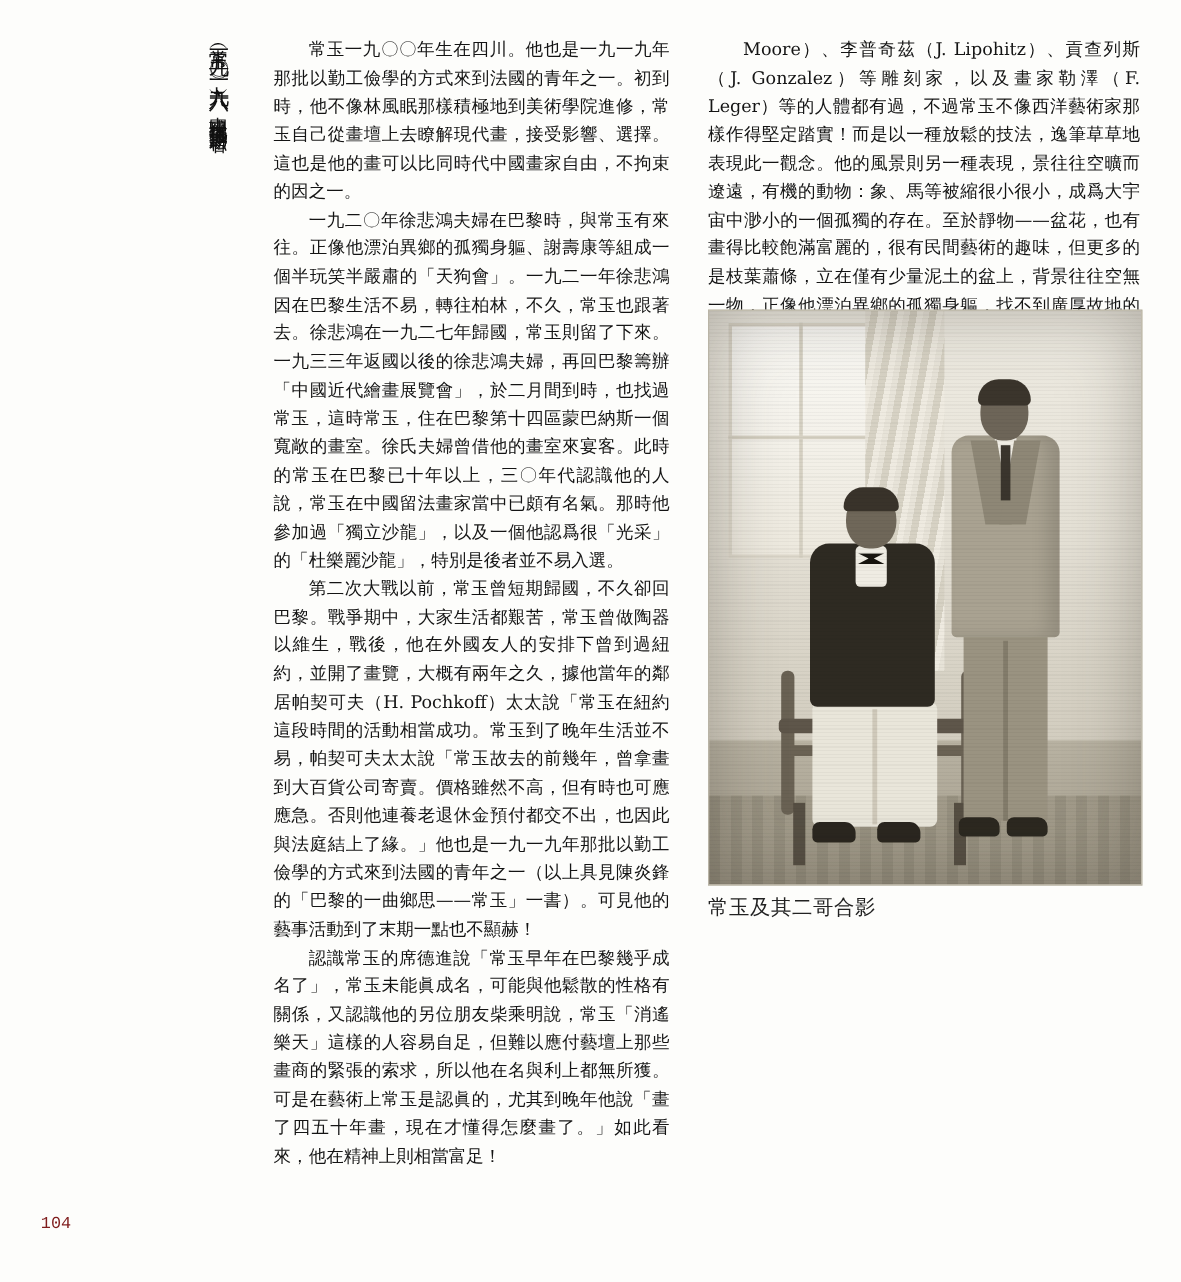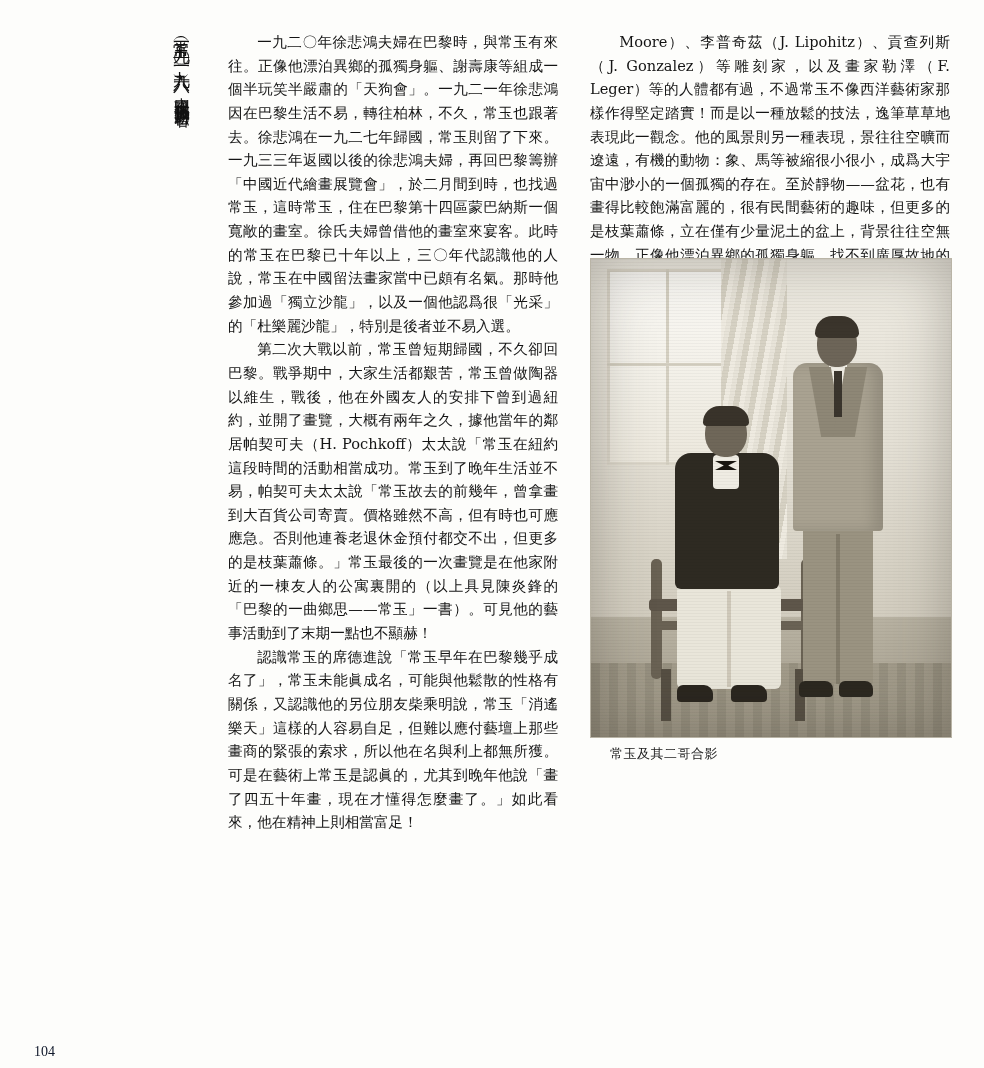--- a/index.html
+++ b/index.html
@@ -78,24 +78,23 @@
     width: 360px;
     height: 478px;
     background: #cfcabc;
     position: relative;
     overflow: hidden;
     border: 1px solid #b9b4a6;
   }
   .photo-caption {
     margin-top: 7px;
     font-family: Liberation Sans, sans-serif;
-    font-size: 13px;
+    font-size: 17px;
     color: #222;
     letter-spacing: 0.5px;
-    margin-left: 20px;
   }
 
   
   .ph-bg {
     position: absolute;
     inset: 0;
     background:
       linear-gradient(to bottom, #efece3 0%, #e5e1d6 38%, #d8d3c6 62%, #c7c1b2 100%);
   }
   .ph-window {
@@ -390,39 +389,40 @@
     position: absolute;
     inset: 0;
     box-shadow: inset 0 0 60px rgba(60,55,45,0.35);
     pointer-events: none;
   }
 
   
   .page-number {
     position: absolute;
     left: 34px;
-    bottom: 8px;
-    font-family: Liberation Serif, serif;
+    bottom: 40px;
+    font-family: Liberation Mono, monospace;
     font-size: 14px;
-    color: #0f172a;
+    color: #7f1d1d;
   }
 </style>
 </head>
 <body>
 
 <div class="page">
 
   <div class="vertical-title">
     <span class="main-line">常玉（一九〇〇～一九六六）</span>
     <span class="sub-line">中國現代畫孤獨的耕耘者</span>
   </div>
 
   <div class="col left">
+    <p>常玉一九〇〇年生在四川。他也是一九一九年那批以勤工儉學的方式來到法國的青年之一。初到時，他不像林風眠那樣積極地到美術學院進修，常玉自己從畫壇上去瞭解現代畫，接受影響、選擇。這也是他的畫可以比同時代中國畫家自由，不拘束的因之一。</p>
     <p>一九二〇年徐悲鴻夫婦在巴黎時，與常玉有來往。正像他漂泊異鄉的孤獨身軀、謝壽康等組成一個半玩笑半嚴肅的「天狗會」。一九二一年徐悲鴻因在巴黎生活不易，轉往柏林，不久，常玉也跟著去。徐悲鴻在一九二七年歸國，常玉則留了下來。一九三三年返國以後的徐悲鴻夫婦，再回巴黎籌辦「中國近代繪畫展覽會」，於二月間到時，也找過常玉，這時常玉，住在巴黎第十四區蒙巴納斯一個寬敞的畫室。徐氏夫婦曾借他的畫室來宴客。此時的常玉在巴黎已十年以上，三〇年代認識他的人說，常玉在中國留法畫家當中已頗有名氣。那時他參加過「獨立沙龍」，以及一個他認爲很「光采」的「杜樂麗沙龍」，特別是後者並不易入選。</p>
-    <p>第二次大戰以前，常玉曾短期歸國，不久卻回巴黎。戰爭期中，大家生活都艱苦，常玉曾做陶器以維生，戰後，他在外國友人的安排下曾到過紐約，並開了畫覽，大概有兩年之久，據他當年的鄰居帕契可夫（H. Pochkoff）太太說「常玉在紐約這段時間的活動相當成功。常玉到了晚年生活並不易，帕契可夫太太說「常玉故去的前幾年，曾拿畫到大百貨公司寄賣。價格雖然不高，但有時也可應應急。否則他連養老退休金預付都交不出，但更多的是枝葉蕭條。」常玉最後的一次畫覽是在他家附近的一棟友人的公寓裏開的（以上具見陳炎鋒的「巴黎的一曲鄉思——常玉」一書）。可見他的藝事活動到了末期一點也不顯赫！</p>
+    <p>第二次大戰以前，常玉曾短期歸國，不久卻回巴黎。戰爭期中，大家生活都艱苦，常玉曾做陶器以維生，戰後，他在外國友人的安排下曾到過紐約，並開了畫覽，大概有兩年之久，據他當年的鄰居帕契可夫（H. Pochkoff）太太說「常玉在紐約這段時間的活動相當成功。常玉到了晚年生活並不易，帕契可夫太太說「常玉故去的前幾年，曾拿畫到大百貨公司寄賣。價格雖然不高，但有時也可應應急。否則他連養老退休金預付都交不出，也因此與法庭結上了緣。」他也是一九一九年那批以勤工儉學的方式來到法國的青年之一（以上具見陳炎鋒的「巴黎的一曲鄉思——常玉」一書）。可見他的藝事活動到了末期一點也不顯赫！</p>
     <p>認識常玉的席德進說「常玉早年在巴黎幾乎成名了」，常玉未能眞成名，可能與他鬆散的性格有關係，又認識他的另位朋友柴乘明說，常玉「消遙樂天」這樣的人容易自足，但難以應付藝壇上那些畫商的緊張的索求，所以他在名與利上都無所獲。可是在藝術上常玉是認眞的，尤其到晚年他說「畫了四五十年畫，現在才懂得怎麼畫了。」如此看來，他在精神上則相當富足！</p>
 
   </div>
 
   <div class="col right">
     <p>Moore）、李普奇茲（J. Lipohitz）、貢查列斯（J. Gonzalez）等雕刻家，以及畫家勒澤（F. Leger）等的人體都有過，不過常玉不像西洋藝術家那樣作得堅定踏實！而是以一種放鬆的技法，逸筆草草地表現此一觀念。他的風景則另一種表現，景往往空曠而遼遠，有機的動物：象、馬等被縮很小很小，成爲大宇宙中渺小的一個孤獨的存在。至於靜物——盆花，也有畫得比較飽滿富麗的，很有民間藝術的趣味，但更多的是枝葉蕭條，立在僅有少量泥土的盆上，背景往往空無一物，正像他漂泊異鄉的孤獨身軀，找不到廣厚故地的滋養。</p>
   </div>
 
   <div class="photo-block">
     <div class="photo-frame">

